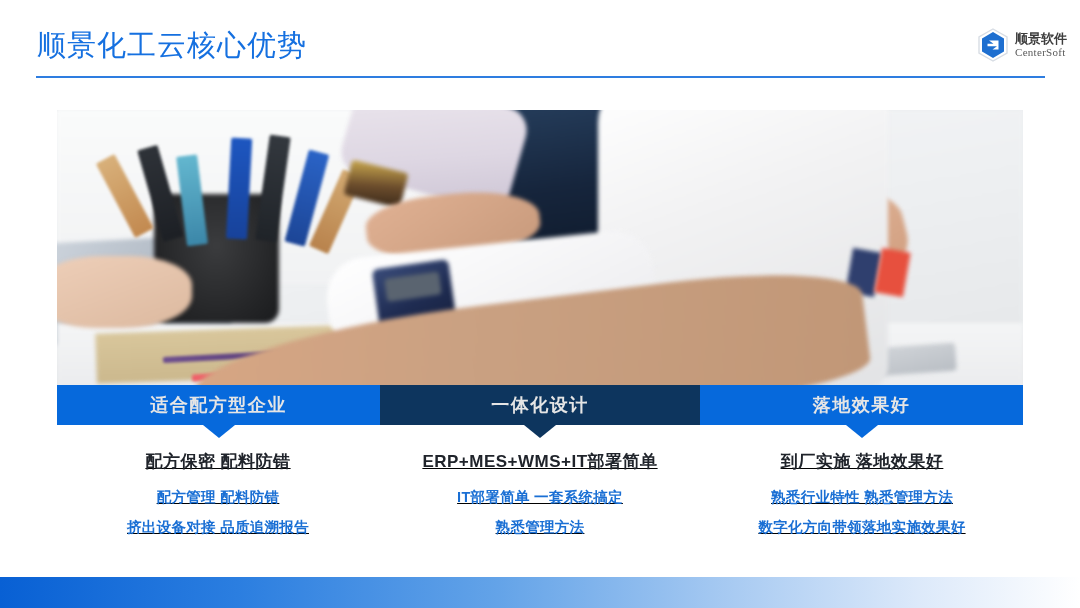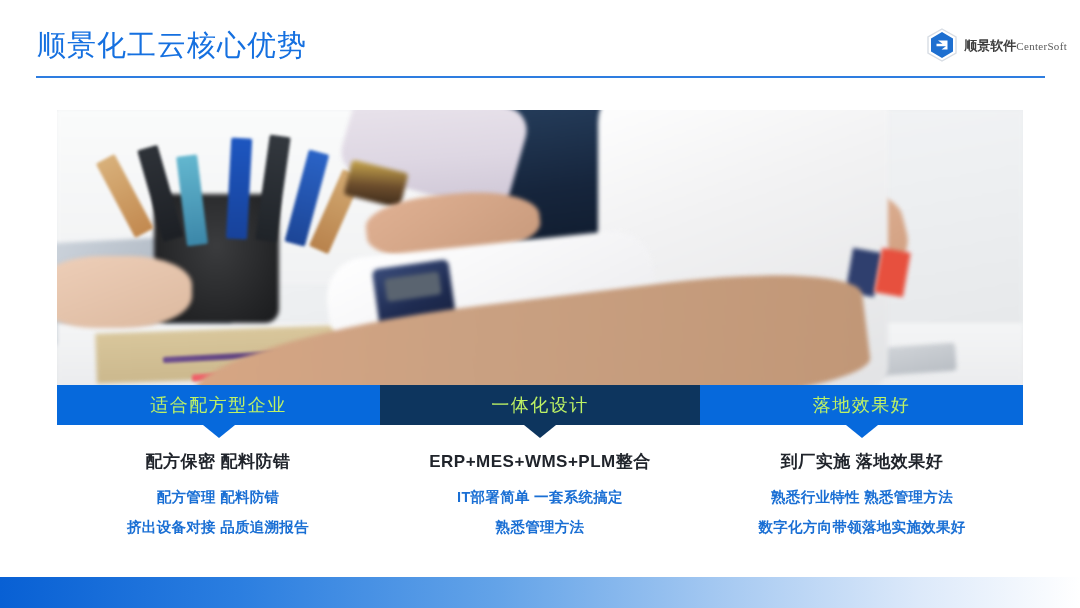--- a/index.html
+++ b/index.html
@@ -19,21 +19,21 @@
     color:#1570e0; white-space:nowrap;
   }
   .title-rule {
     position:absolute; left:36px; top:76px; width:1009px; height:2px;
     background:#2e7de0;
   }
 
   
   .logo { position:absolute; right:13px; top:28px; display:flex; align-items:center; gap:6px; }
   .logo-mark { width:32px; height:34px; flex:0 0 auto; }
-  .logo-text { display:flex; flex-direction:row; line-height:1; }
+  .logo-text { display:flex; flex-direction:column; line-height:1; }
   .logo-cn {
     font-size:13px; font-weight:bold; color:#3d3d3d;
     letter-spacing:0px; white-space:nowrap;
   }
   .logo-en {
     font-family:"Liberation Serif","DejaVu Serif",serif;
     font-size:11px; color:#5a5a5a; letter-spacing:0.3px;
     margin-top:2px; white-space:nowrap;
   }
 
@@ -131,41 +131,41 @@
     background:#e7503e; transform:rotate(10deg); }
 
   
   .banner-row {
     position:absolute; left:57px; top:385px; width:966px; height:40px;
     display:flex;
   }
   .banner {
     position:relative; height:40px;
     display:flex; align-items:center; justify-content:center;
-    color:#bef264; font-size:18px; font-weight:normal; letter-spacing:1.5px;
+    color:#e5e5e5; font-size:18px; font-weight:bold; letter-spacing:1.5px;
   }
   .banner.b1 { width:323px; background:#0669dc; }
   .banner.b2 { width:320px; background:#0d355e; }
   .banner.b3 { width:323px; background:#0669dc; }
   .notch {
     position:absolute; left:50%; top:40px; transform:translateX(-50%);
     width:0; height:0;
     border-left:16px solid transparent;
     border-right:16px solid transparent;
   }
   .notch.n1 { border-top:13px solid #0669dc; }
   .notch.n2 { border-top:13px solid #0d355e; }
   .notch.n3 { border-top:13px solid #0669dc; }
 
   
   .cols {
     position:absolute; left:57px; top:450px; width:966px; height:110px;
     display:flex;
   }
-  .col { width:322px; text-align:center; }
+  .col { width:322px; text-align:center;text-decoration:underline; }
   .col-head {
     font-size:17px; font-weight:bold; color:#20242b;
     letter-spacing:0.5px; margin-bottom:15px; white-space:nowrap;
   }
   .col-line {
     font-size:14.5px; font-weight:bold; color:#1a6fd4;
     letter-spacing:0.3px; margin-bottom:11px; white-space:nowrap;
   }
 
   
@@ -262,21 +262,21 @@
     </div>
   </div>
 
   <div class="cols">
     <div class="col">
       <div class="col-head">配方保密 配料防错</div>
       <div class="col-line">配方管理 配料防错</div>
       <div class="col-line">挤出设备对接 品质追溯报告</div>
     </div>
     <div class="col">
-      <div class="col-head">ERP+MES+WMS+PLM整合</div>
+      <div class="col-head">ERP+MES+WMS+IT部署简单</div>
       <div class="col-line">IT部署简单 一套系统搞定</div>
       <div class="col-line">熟悉管理方法</div>
     </div>
     <div class="col">
       <div class="col-head">到厂实施 落地效果好</div>
       <div class="col-line">熟悉行业特性 熟悉管理方法</div>
       <div class="col-line">数字化方向带领落地实施效果好</div>
     </div>
   </div>
 

